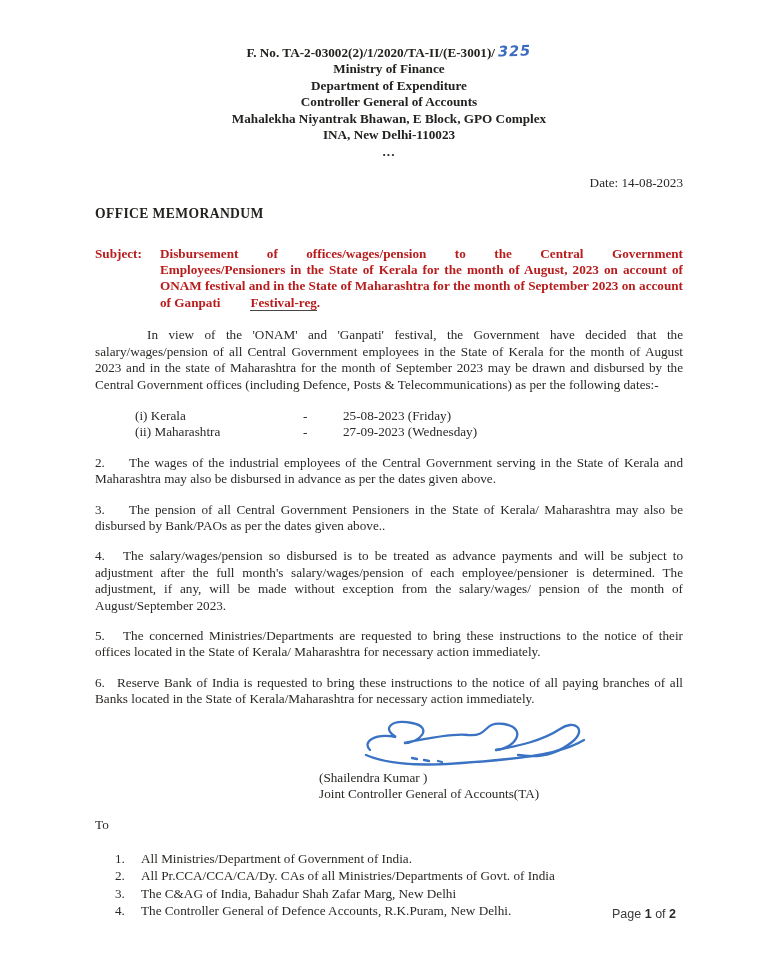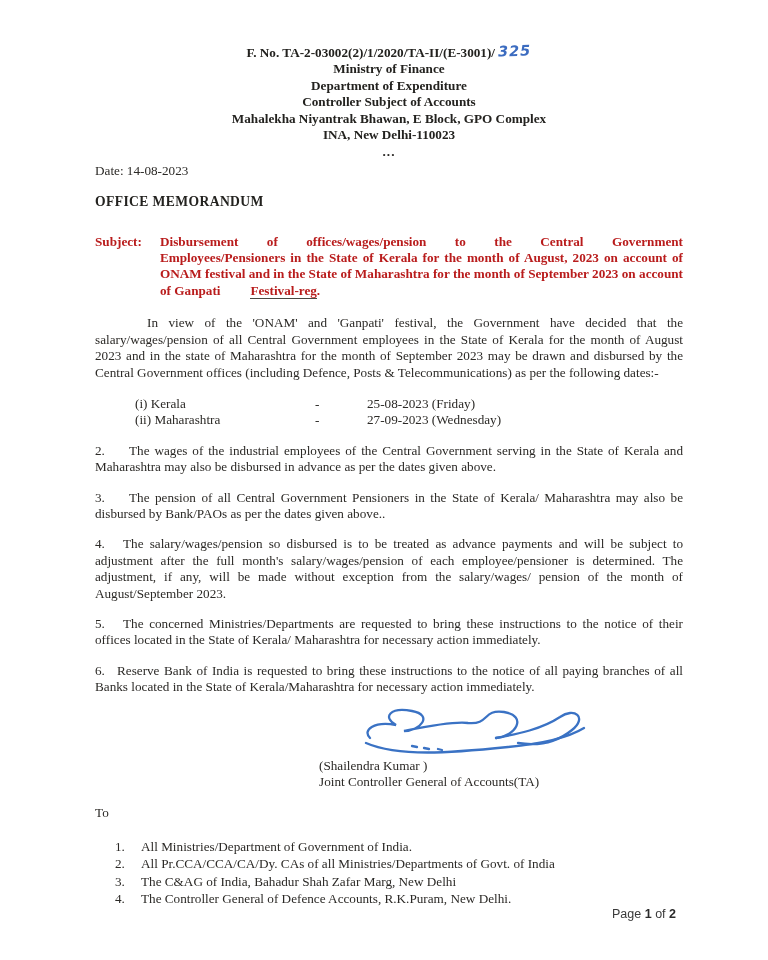--- a/index.html
+++ b/index.html
@@ -22,21 +22,21 @@
   .handwritten{
     color:#3c6cc0;
     font-family:"DejaVu Sans",sans-serif;
     font-style:italic;
     font-size:14.5px;
     letter-spacing:1px;
     display:inline-block;
     transform:rotate(-2deg) translateY(-1px);
   }
   .dots{text-align:center;font-weight:bold;margin-top:1px;letter-spacing:1px;}
-  .date-line{margin-top:2px;}
+  .date-line{text-align:right;margin-top:14px;}
   .om-heading{
     text-align:left;font-weight:bold;margin-top:15px;
     letter-spacing:.4px;color:#23221f;font-size:13.6px;
   }
   .subject{
     position:relative;
     margin-top:23px;
     padding-left:65px;
     font-weight:bold;
     color:#b91c1c;
@@ -44,21 +44,21 @@
   }
   .subject-label{position:absolute;left:0;top:0;}
   .subj-line1{display:block;text-align-last:justify;}
   .subj-underlined{border-bottom:1.3px solid #4a4742;}
   .subj-tail{margin-left:30px;}
   .para{margin-top:14px;text-align:justify;}
   .para-first{text-indent:52px;margin-top:16px;}
   .pnum{display:inline-block;text-indent:0;}
   .w34{width:34px;} .w28{width:28px;} .w22{width:22px;}
   .schedule{margin-top:15px;padding-left:40px;}
-  .sched-row{display:grid;grid-template-columns:168px 40px auto;gap:12px;}
+  .sched-row{display:grid;grid-template-columns:168px 40px auto;}
   .sign-block{
     width:320px;
     margin:6px 44px 0 auto;
     text-align:left;
   }
   .signature-svg{display:block;margin:0 auto -4px auto;}
   .sign-name{margin-top:0;}
   .to-label{margin-top:15px;}
   .recipients{margin-top:17px;padding-left:20px;}
   .recipient{display:grid;grid-template-columns:26px auto;margin-bottom:1px;}
@@ -72,21 +72,21 @@
 </style>
 </head>
 <body>
 
 <div class="page">
 
   <div class="letterhead">
     <span class="line file-no"><span>F. No. TA-2-03002(2)/1/2020/TA-II/(E-3001)/</span> <span class="handwritten">325</span></span>
     <span class="line">Ministry of Finance</span>
     <span class="line">Department of Expenditure</span>
-    <span class="line">Controller Subject of Accounts</span>
+    <span class="line">Controller General of Accounts</span>
     <span class="line">Mahalekha Niyantrak Bhawan, E Block, GPO Complex</span>
     <span class="line">INA, New Delhi-110023</span>
   </div>
 
   <div class="dots">...</div>
 
   <div class="date-line">Date: 14-08-2023</div>
 
   <div class="om-heading">OFFICE MEMORANDUM</div>
 

